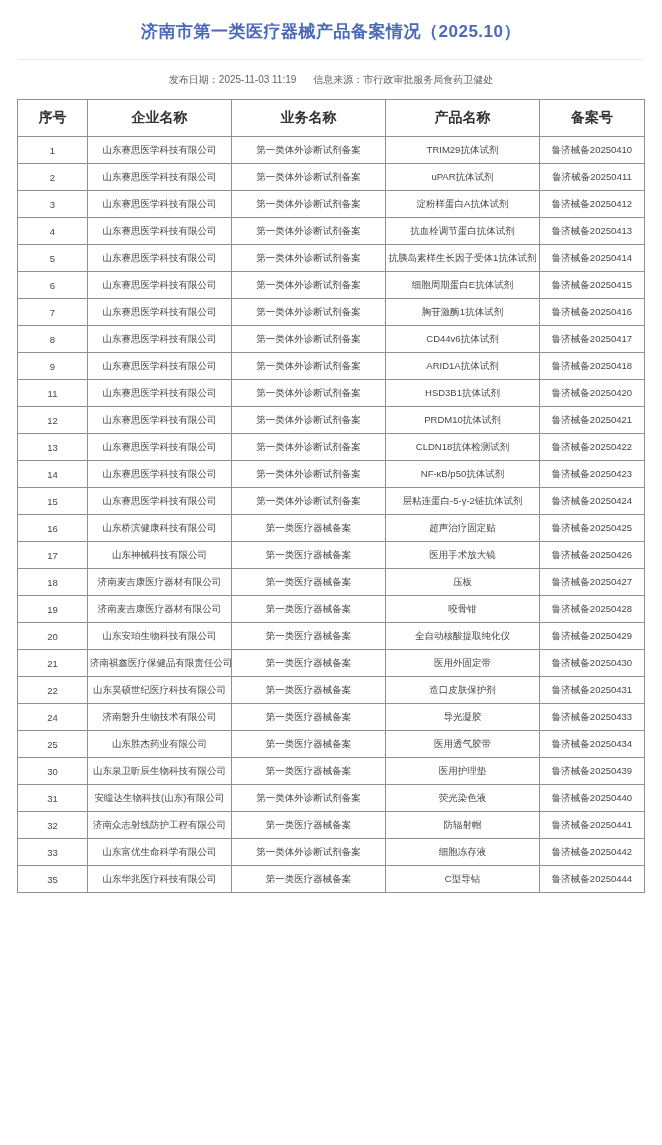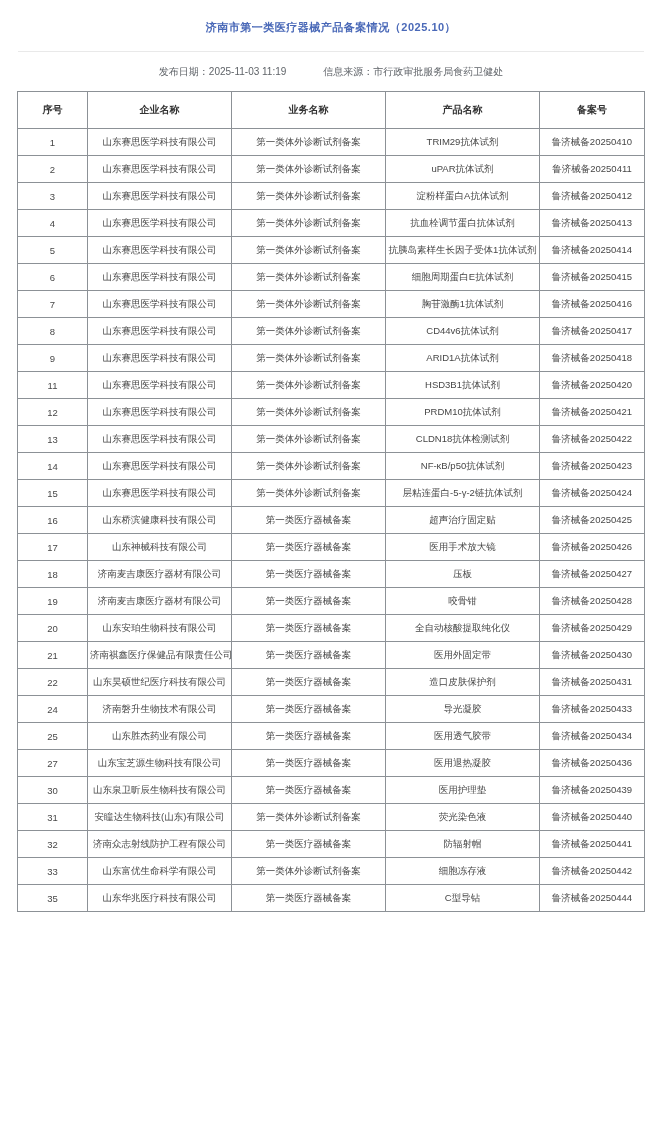--- a/index.html
+++ b/index.html
@@ -8,56 +8,56 @@
     width: 662px;
     height: 1145px;
     font-family: "Liberation Sans", "DejaVu Sans", sans-serif;
     color: #404040;
     position: relative;
     overflow: hidden;
   }
   .page { padding-top: 20px; }
   .title {
     text-align: center;
-    font-size: 11px;
+    font-size: 17px;
     font-weight: bold;
     color: #4a69b8;
     letter-spacing: 0.5px;
     padding: 0 20px;
   }
   .divider {
     height: 1px;
     background: #e9e9e9;
     margin: 16px 18px 0 18px;
   }
   .meta {
     text-align: center;
     font-size: 10px;
     color: #5f6368;
     margin-top: 13px;
   }
-  .meta span { margin: 0 17px; }
+  .meta span { margin: 0 7px; }
   table.record-table {
     border-collapse: collapse;
     table-layout: fixed;
     width: 627px;
     margin: 12px auto 0 auto;
   }
   table.record-table th,
   table.record-table td {
     border: 1px solid #8c9196;
     text-align: center;
     vertical-align: middle;
     overflow: hidden;
     white-space: nowrap;
     padding: 0 2px;
   }
   table.record-table th {
     height: 37px;
-    font-size: 10px;
+    font-size: 14px;
     font-weight: bold;
     color: #333333;
   }
   table.record-table td {
     height: 27px;
     font-size: 9.5px;
     color: #474747;
   }
   col.c-no { width: 70px; }
   col.c-company { width: 144px; }
@@ -249,27 +249,20 @@
           <td>鲁济械备20250433</td>
         </tr>
         <tr>
           <td>25</td>
           <td>山东胜杰药业有限公司</td>
           <td>第一类医疗器械备案</td>
           <td>医用透气胶带</td>
           <td>鲁济械备20250434</td>
         </tr>
         <tr>
-          <td>27</td>
-          <td>山东宝芝源生物科技有限公司</td>
-          <td>第一类医疗器械备案</td>
-          <td>医用退热凝胶</td>
-          <td>鲁济械备20250436</td>
-        </tr>
-        <tr>
           <td>30</td>
           <td>山东泉卫昕辰生物科技有限公司</td>
           <td>第一类医疗器械备案</td>
           <td>医用护理垫</td>
           <td>鲁济械备20250439</td>
         </tr>
         <tr>
           <td>31</td>
           <td>安瞳达生物科技(山东)有限公司</td>
           <td>第一类体外诊断试剂备案</td>

